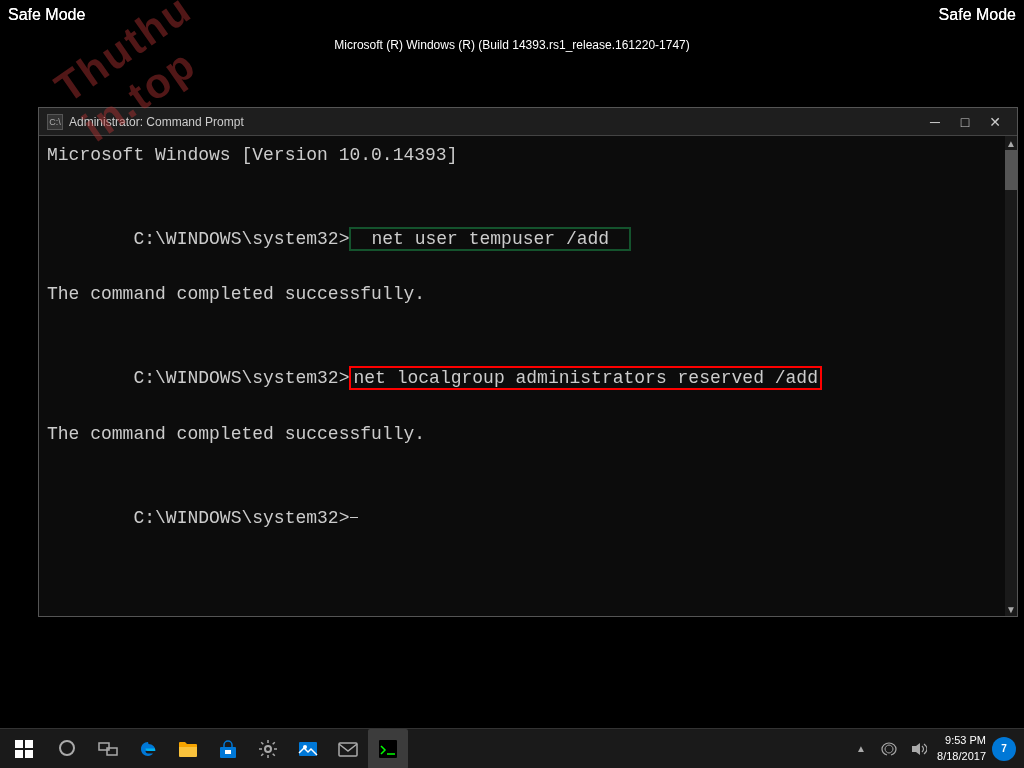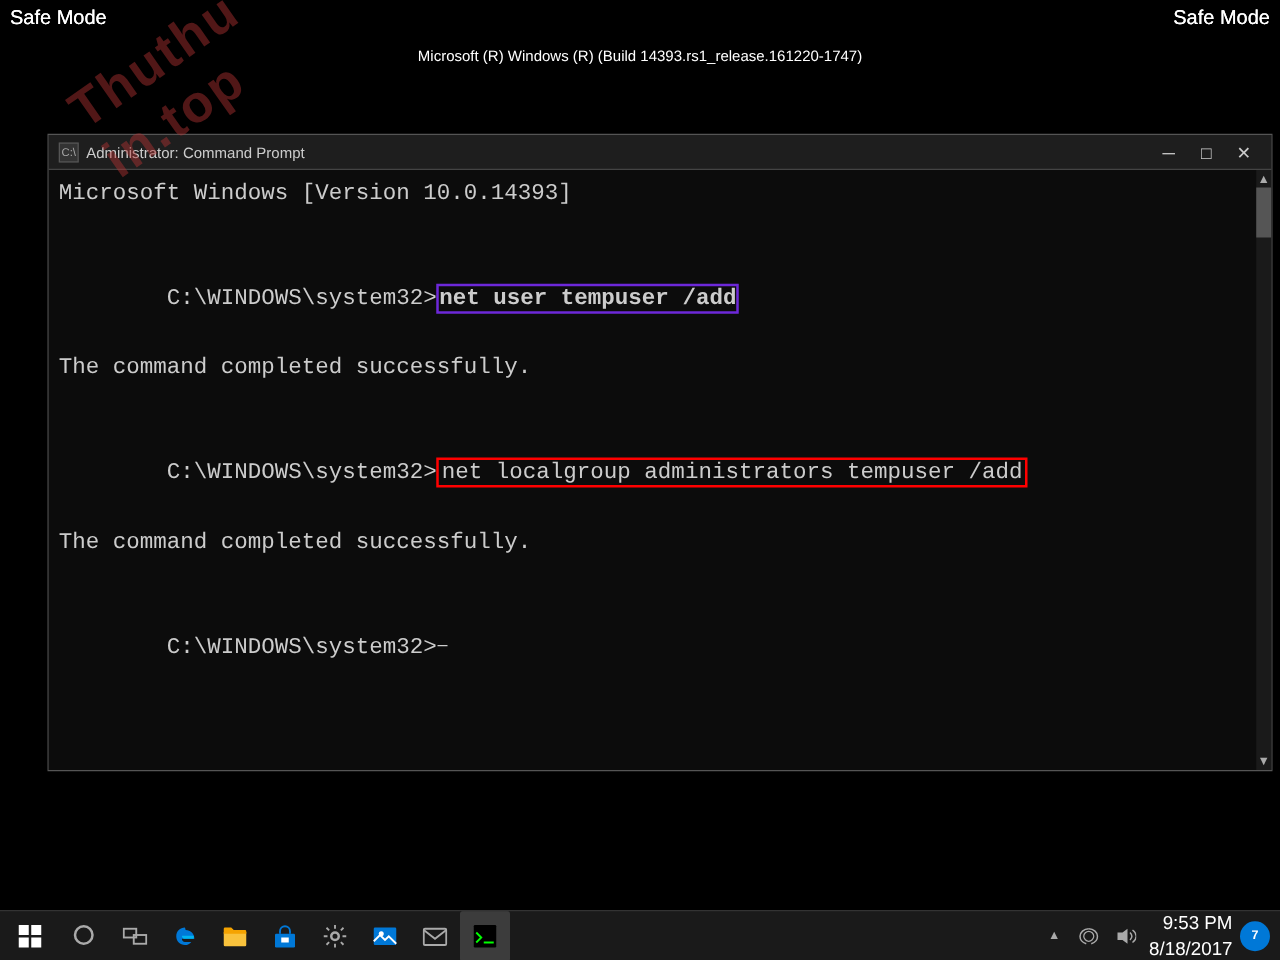--- a/index.html
+++ b/index.html
@@ -200,21 +200,21 @@
 
     .taskbar-right {
       display: flex;
       align-items: center;
       gap: 6px;
       padding: 0 8px;
     }
 
     .taskbar-clock {
       color: #fff;
-      font-size: 15px;
+      font-size: 11px;
       text-align: right;
       line-height: 1.4;
     }
 
     .taskbar-notification {
       width: 24px;
       height: 24px;
       background: #0078d7;
       border-radius: 50%;
       display: flex;
@@ -268,26 +268,26 @@
       <div class="scrollbar-track">
         <div class="scrollbar-thumb"></div>
       </div>
       <div class="scrollbar-arrow">▼</div>
     </div>
 
     <div class="cmd-content">
       <span class="cmd-line">Microsoft Windows [Version 10.0.14393]</span>
       <span class="cmd-line"> </span>
       <span class="cmd-line">
-        <span>C:\WINDOWS\system32&gt;</span><span style="border:2px solid #6d28d9;padding:0 0;font-weight:bold;">net user tempuser /add</span>
+        <span>C:\WINDOWS\system32&gt;</span><span style="border:2px solid #14532d;padding:0 20px;">net user tempuser /add</span>
       </span>
       <span class="cmd-line">The command completed successfully.</span>
       <span class="cmd-line"> </span>
       <span class="cmd-line">
-        <span>C:\WINDOWS\system32&gt;</span><span style="border:2px solid red;padding:0 2px;">net localgroup administrators tempuser /add</span>
+        <span>C:\WINDOWS\system32&gt;</span><span style="border:2px solid red;padding:0 2px;">net localgroup administrators reserved /add</span>
       </span>
       <span class="cmd-line">The command completed successfully.</span>
       <span class="cmd-line"> </span>
       <span class="cmd-line">
         <span>C:\WINDOWS\system32&gt;</span><span class="cursor"></span>
       </span>
     </div>
   </div>
 </div>
 

